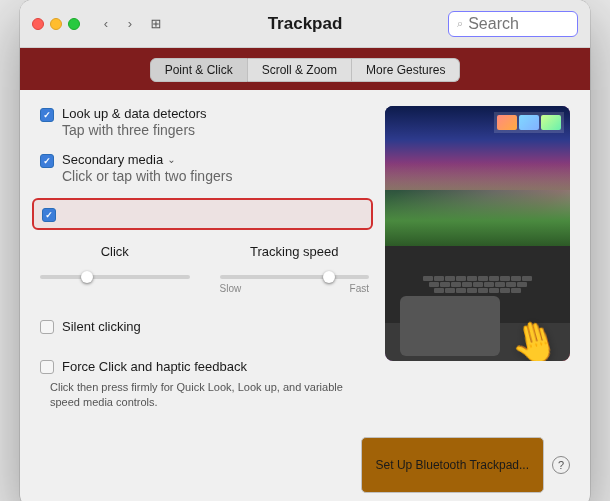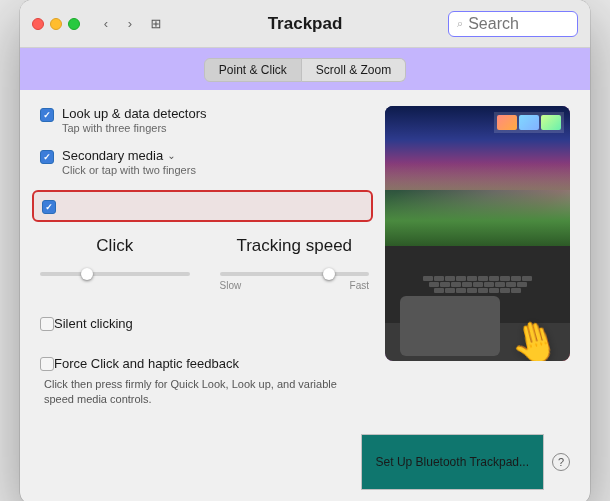--- a/index.html
+++ b/index.html
@@ -108,21 +108,21 @@
       border: none;
       outline: none;
       font-size: 16px;
       color: #333;
       background: transparent;
       width: 100%;
     }
 
     
     .tabs-bar {
-      background: #c4b5fd;
+      background: #7f1d1d;
       display: flex;
       justify-content: center;
       gap: 0;
       padding: 10px 0 8px;
     }
 
     .tab {
       padding: 4px 14px;
       font-size: 12px;
       font-weight: 400;
@@ -213,21 +213,21 @@
     .setting-label {
       font-size: 13px;
       font-weight: 500;
       color: #1a1a1a;
       display: flex;
       align-items: center;
       gap: 4px;
     }
 
     .setting-sublabel {
-      font-size: 11px;
+      font-size: 14px;
       color: #666;
       margin-top: 1px;
     }
 
     .dropdown-arrow {
       font-size: 10px;
       color: #555;
       cursor: pointer;
     }
 
@@ -236,21 +236,21 @@
       margin: 8px 0 14px 0;
       display: flex;
       gap: 30px;
     }
 
     .slider-group {
       flex: 1;
     }
 
     .slider-title {
-      font-size: 17px;
+      font-size: 13px;
       font-weight: 400;
       color: #1a1a1a;
       text-align: center;
       margin-bottom: 6px;
     }
 
     .slider-labels {
       display: flex;
       justify-content: space-between;
       font-size: 10px;
@@ -258,40 +258,41 @@
     }
 
     
     .bottom-settings {
       margin-top: 4px;
     }
 
     .bottom-row {
       display: flex;
       align-items: flex-start;
+      gap: 8px;
       margin-bottom: 6px;
       margin-top: 25px;
     }
 
     .small-checkbox {
       width: 14px;
       height: 14px;
       border: 1.5px solid #aaa;
       border-radius: 3px;
       background: #f5f5f5;
       flex-shrink: 0;
       margin-top: 1px;
       cursor: pointer;
     }
 
     .bottom-description {
       font-size: 11px;
       color: #555;
       margin-top: 2px;
-      margin-left: 4px;
+      margin-left: 10px;
       line-height: 1.4;
     }
 
     
     .preview-area {
       width: 185px;
       flex-shrink: 0;
     }
 
     .preview-image {
@@ -411,23 +412,23 @@
       display: flex;
       justify-content: flex-end;
       align-items: center;
       padding: 10px 20px 14px;
       gap: 8px;
     }
 
     .footer-btn {
       padding: 20px 14px;
       font-size: 12px;
-      background: #0f766e;
+      background: #a16207;
       border: 1px solid #c0c0c0;
-      border-radius: 0;
+      border-radius: 5px;
       cursor: pointer;
       color: #1a1a1a;
     }
 
     .help-btn {
       width: 18px;
       height: 18px;
       border-radius: 50%;
       border: 1.5px solid #888;
       background: none;
@@ -477,20 +478,21 @@
     <span class="titlebar-title">Trackpad</span>
     <div class="search-box">
       <span class="search-icon">⌕</span>
       <input class="search-input" type="text" placeholder="Search" style="">
     </div>
   </div>
 
   <div class="tabs-bar">
     <div class="tab active">Point &amp; Click</div>
     <div class="tab">Scroll &amp; Zoom</div>
+    <div class="tab">More Gestures</div>
   </div>
 
   <div class="content">
 
     <div class="settings-panel">
 
       <div class="setting-row">
         <div class="checkbox-container">
           <div class="checkbox checked">
             <span class="checkbox-check">✓</span>

